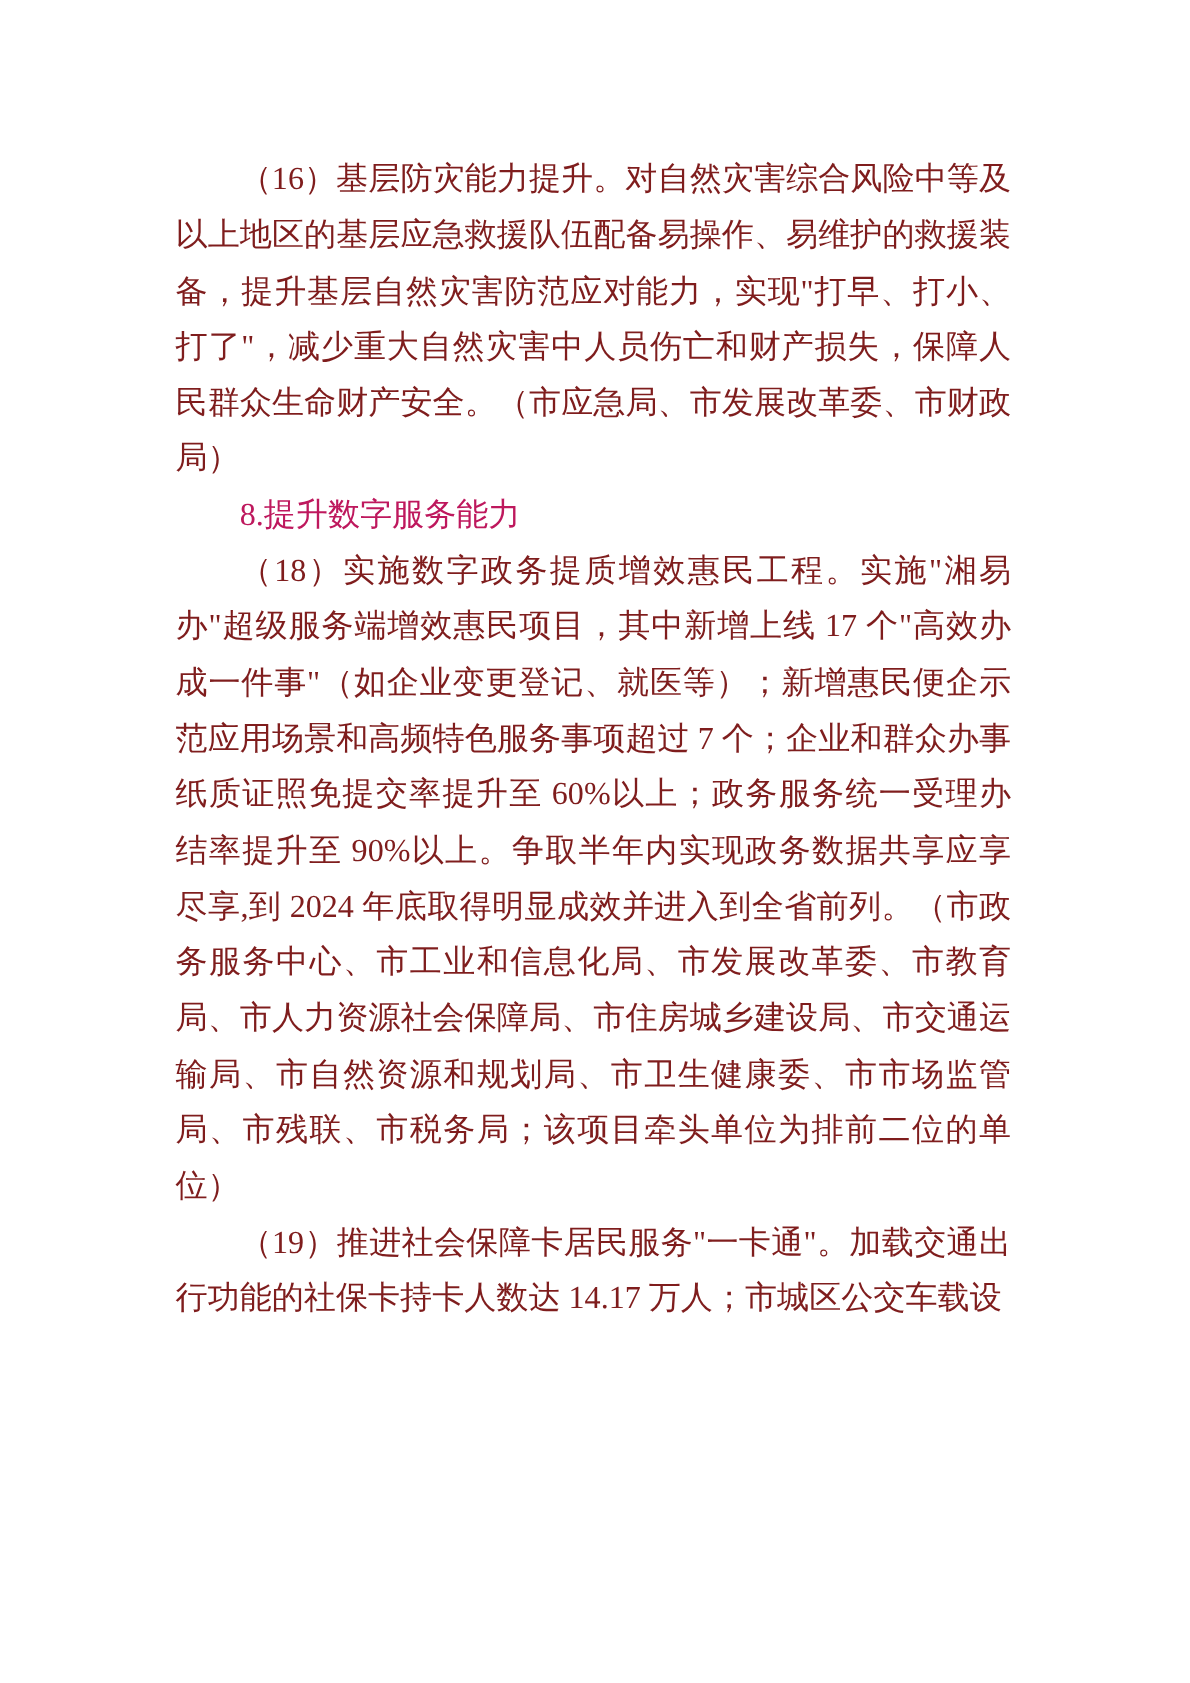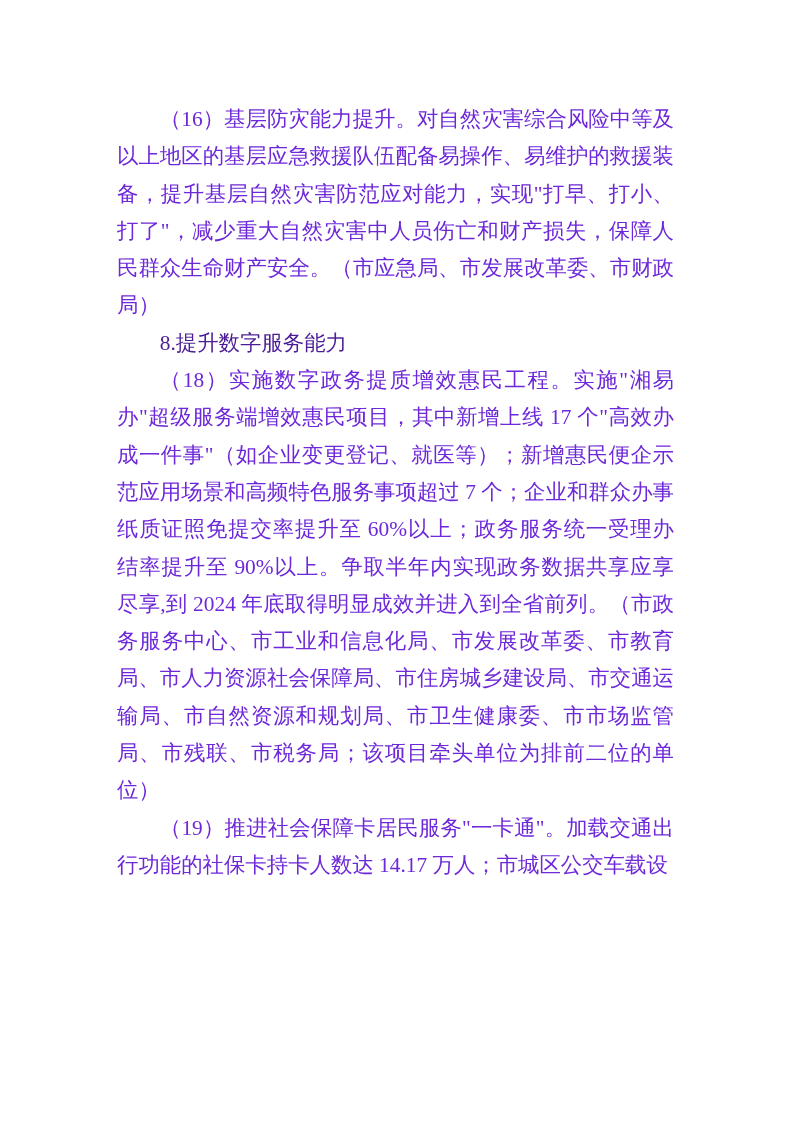--- a/index.html
+++ b/index.html
@@ -25,29 +25,29 @@
     width: 557px;
   }
   .para {
     margin: 0;
     font-size: 21.4px;
     line-height: 37.3px;
     text-align: justify;
     text-indent: 2em;
     letter-spacing: 0;
     word-break: break-all;
-    color: #6d28d9;
+    color: #7f1d1d;
   }
   .heading {
     margin: 0;
     font-size: 21.4px;
     line-height: 37.3px;
     text-indent: 2em;
     font-weight: normal;
-    color: #4c1d95;
+    color: #be185d;
   }
 </style>
 </head>
 <body>
 
 <div class="page">
   <div class="textblock">
     <p class="para">（16）基层防灾能力提升。对自然灾害综合风险中等及以上地区的基层应急救援队伍配备易操作、易维护的救援装备，提升基层自然灾害防范应对能力，实现"打早、打小、打了"，减少重大自然灾害中人员伤亡和财产损失，保障人民群众生命财产安全。（市应急局、市发展改革委、市财政局）</p>
     <p class="heading">8.提升数字服务能力</p>
     <p class="para">（18）实施数字政务提质增效惠民工程。实施"湘易办"超级服务端增效惠民项目，其中新增上线 17 个"高效办成一件事"（如企业变更登记、就医等）；新增惠民便企示范应用场景和高频特色服务事项超过 7 个；企业和群众办事纸质证照免提交率提升至 60%以上；政务服务统一受理办结率提升至 90%以上。争取半年内实现政务数据共享应享尽享,到 2024 年底取得明显成效并进入到全省前列。（市政务服务中心、市工业和信息化局、市发展改革委、市教育局、市人力资源社会保障局、市住房城乡建设局、市交通运输局、市自然资源和规划局、市卫生健康委、市市场监管局、市残联、市税务局；该项目牵头单位为排前二位的单位）</p>

